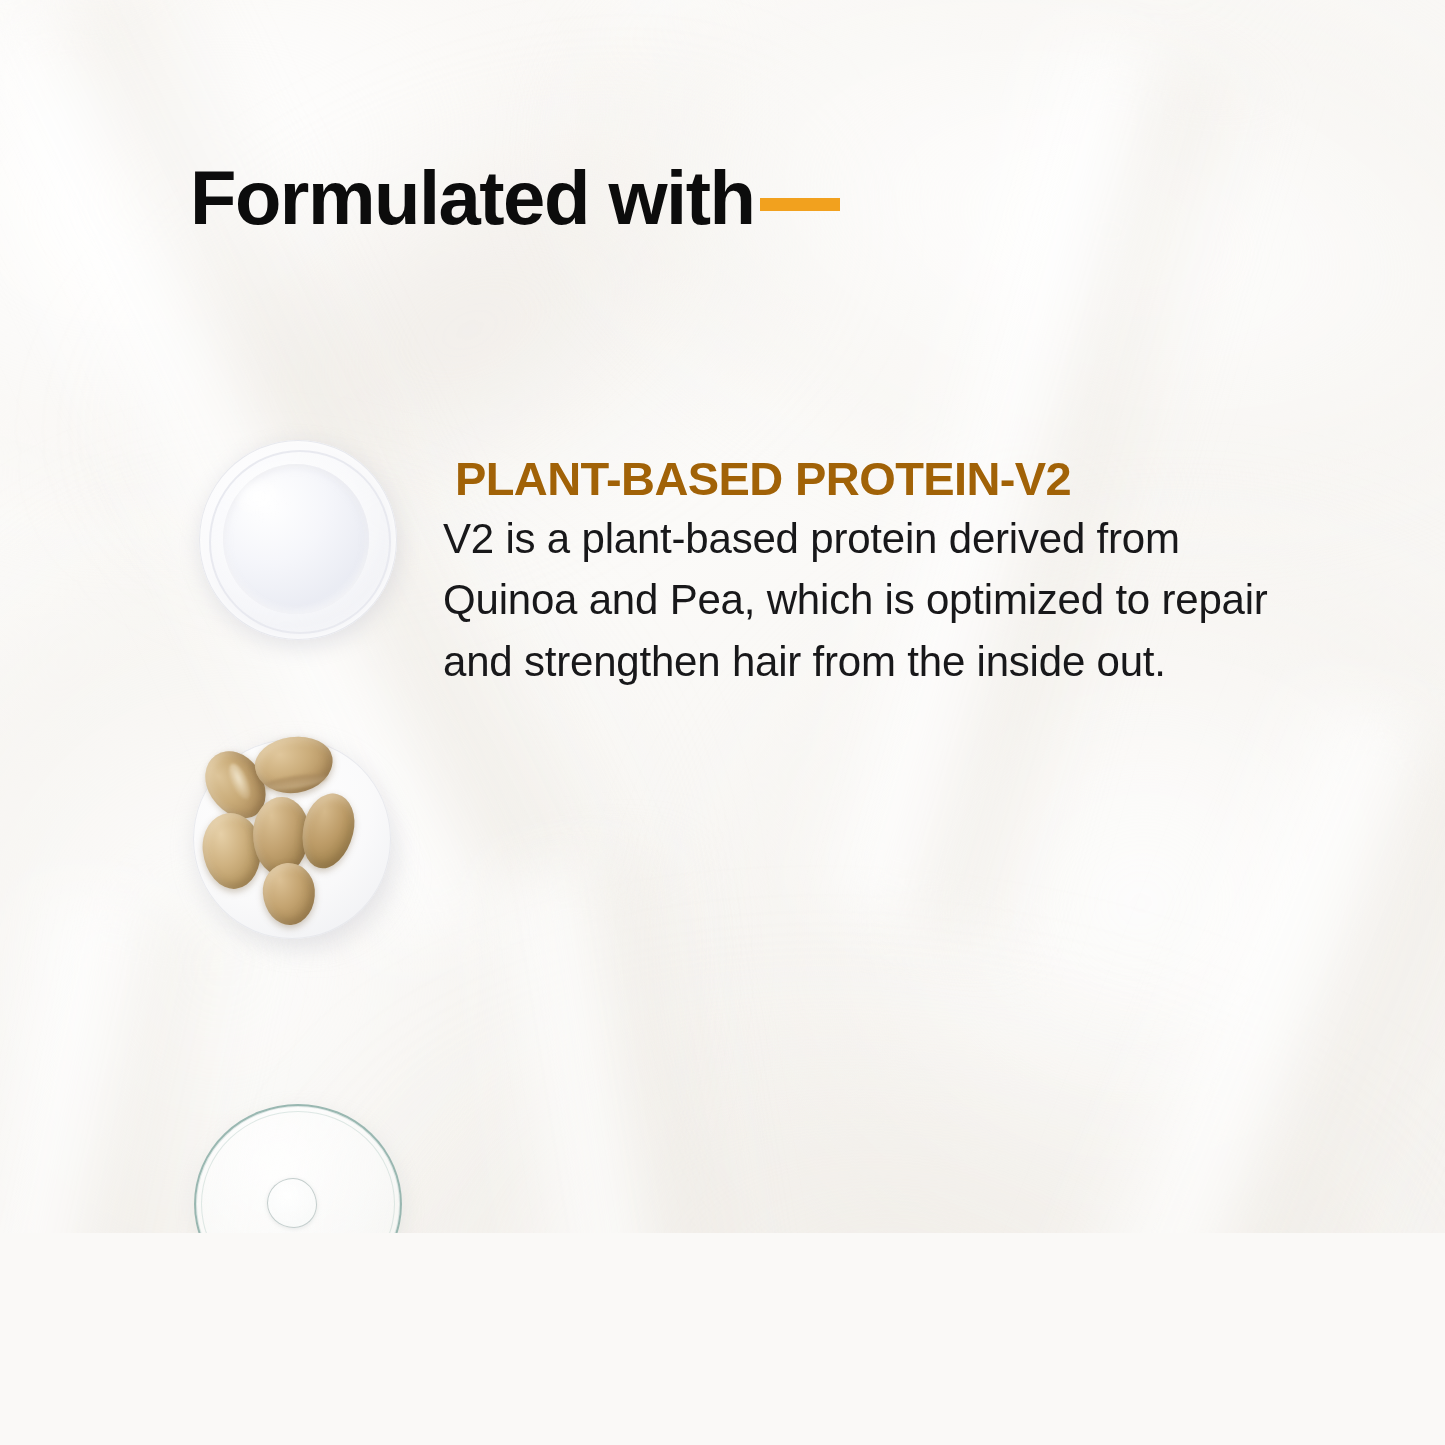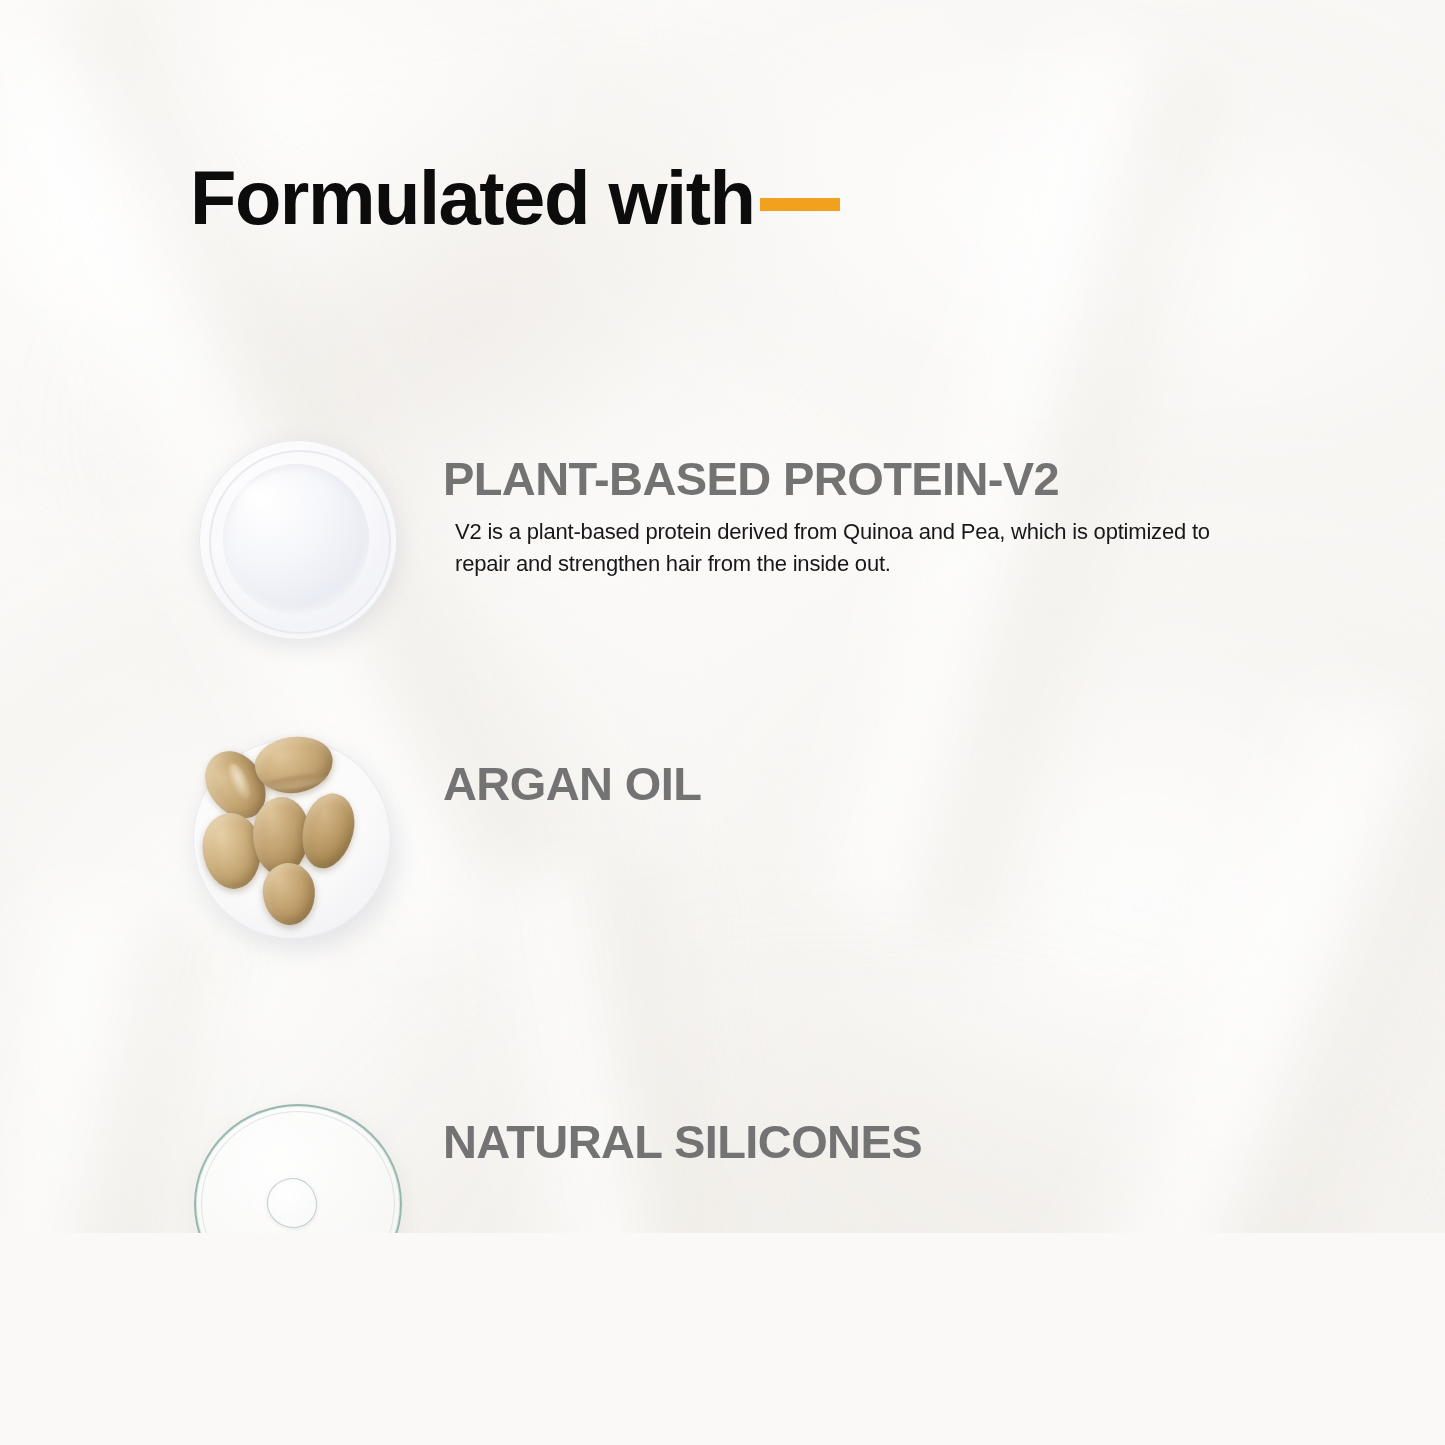--- a/index.html
+++ b/index.html
@@ -119,34 +119,34 @@
     top: 0;
     width: 830px;
   }
   #row-0 .text-wrap { top: 25px; }
   #row-1 .text-wrap { top: 25px; }
   #row-2 .text-wrap { top: 28px; }
 
   .ingredient-heading {
     font-size: 47px;
     font-weight: 700;
-    color: #737373;
+    color: #a16207;
     letter-spacing: -0.6px;
     line-height: 1.04;
-    margin: 0 0 4px 0;
+    margin: 0 0 4px 12px;
     font-stretch: condensed;
     white-space: nowrap;
   }
   .ingredient-desc {
-    font-size: 22px;
+    font-size: 42px;
     font-weight: 400;
     color: #18181a;
     line-height: 1.46;
     letter-spacing: -0.2px;
-    margin: 12px;
+    margin: 0;
     white-space: pre-line;
   }
 
   
   .dish { position: absolute; }
 
   #dish-gel {
     left: 8px; top: 6px; width: 214px; height: 216px;
   }
   #dish-gel .outer {
@@ -314,30 +314,28 @@
         <div class="bowl"></div>
         <div class="nut" id="nut-1"></div>
         <div class="nut" id="nut-2"></div>
         <div class="nut" id="nut-3"></div>
         <div class="nut" id="nut-4"></div>
         <div class="nut" id="nut-5"></div>
         <div class="nut" id="nut-6"></div>
       </div>
     </div>
     <div class="text-wrap">
-      <h2 class="ingredient-heading">ARGAN OIL</h2>
     </div>
   </div>
 
   <div class="ingredient-row" id="row-2">
     <div class="visual-wrap">
       <div class="dish" id="dish-petri">
         <div class="petri-shadow"></div>
         <div class="glass"></div>
         <div class="droplet"></div>
       </div>
     </div>
     <div class="text-wrap">
-      <h2 class="ingredient-heading">NATURAL SILICONES</h2>
     </div>
   </div>
 
 </div>
 
 </body></html>

